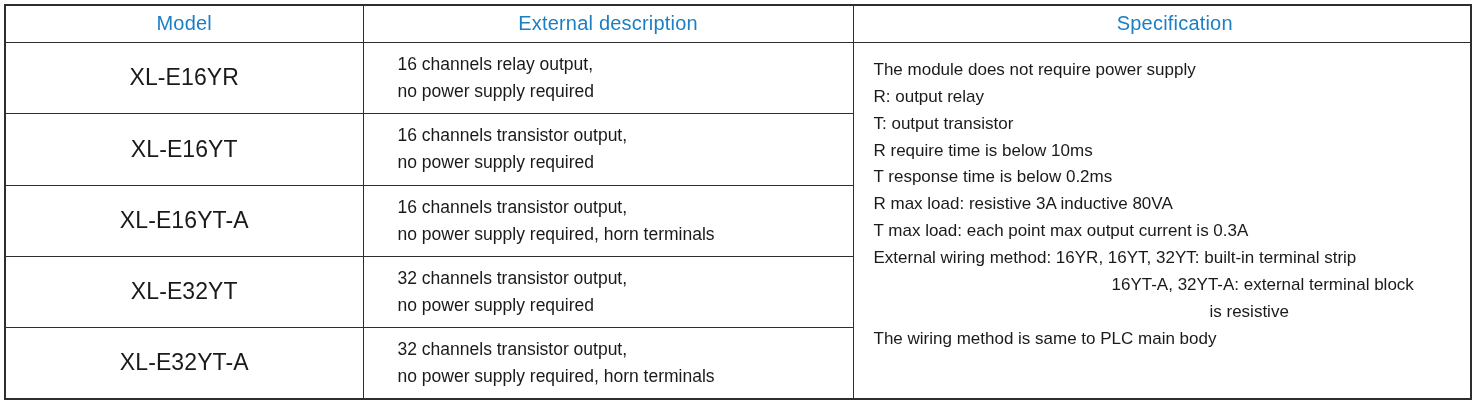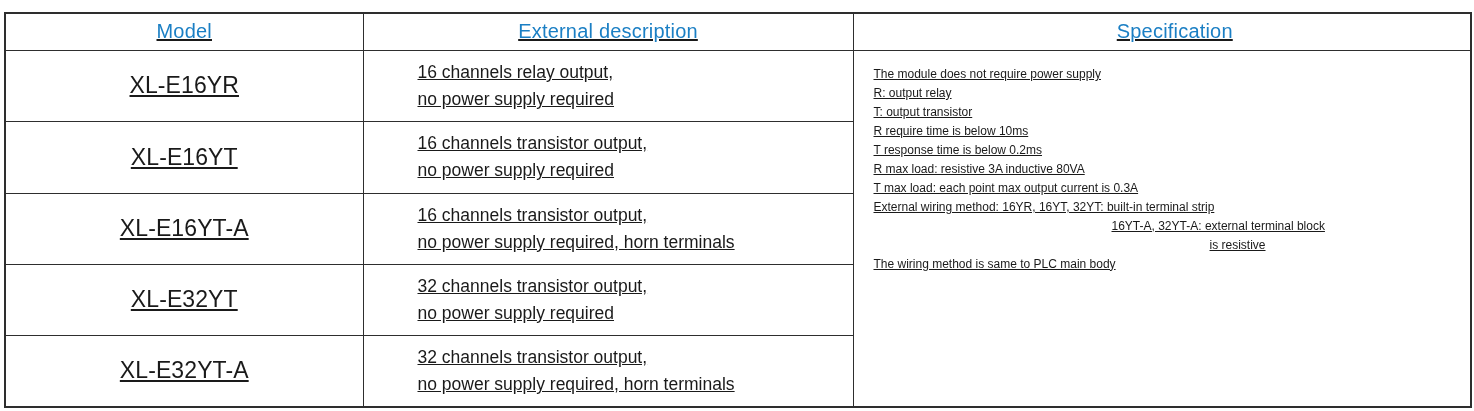--- a/index.html
+++ b/index.html
@@ -16,22 +16,21 @@
     height: 411px;
     position: relative;
     box-sizing: border-box;
     background: #ffffff;
     overflow: hidden;
   }
   table.spec-table {
     border-collapse: collapse;
     table-layout: fixed;
     width: 1466px;
-    margin: 12px 4px 0 4px;
-    text-decoration: underline;
+    margin: 4px 4px 0 4px;
   }
   table.spec-table col.c-model { width: 358px; }
   table.spec-table col.c-func { width: 490px; }
   table.spec-table col.c-spec { width: 618px; }
 
   thead th {
     font-weight: normal;
     font-size: 20px;
     color: #1b7fc4;
     text-align: center;
@@ -52,39 +51,39 @@
     padding: 8px 0;
     background: #ffffff;
   }
   tbody td.cell-model {
     text-align: center;
     border-left: 2px solid #2e2e2e;
     font-size: 23px;
     letter-spacing: 0.1px;
   }
   tbody td.cell-func {
-    padding-left: 54px;
+    padding-left: 34px;
     padding-right: 10px;
   }
   tbody td.cell-func .line {
     display: block;
     white-space: nowrap;
   }
   tbody tr.last-row td { border-bottom: 2px solid #2e2e2e; }
 
   td.cell-spec {
     border-right: 2px solid #2e2e2e;
     border-bottom: 2px solid #2e2e2e;
     vertical-align: top;
     padding: 14px 8px 10px 20px;
   }
   td.cell-spec .spec-line {
     display: block;
     white-space: pre;
-    font-size: 12px;
+    font-size: 17px;
     line-height: 1.58;
   }
   .indent-1 { padding-left: 238px; }
   .indent-2 { padding-left: 336px; }
 </style>
 </head>
 <body>
 
 <div class="sheet">
   <table class="spec-table">

